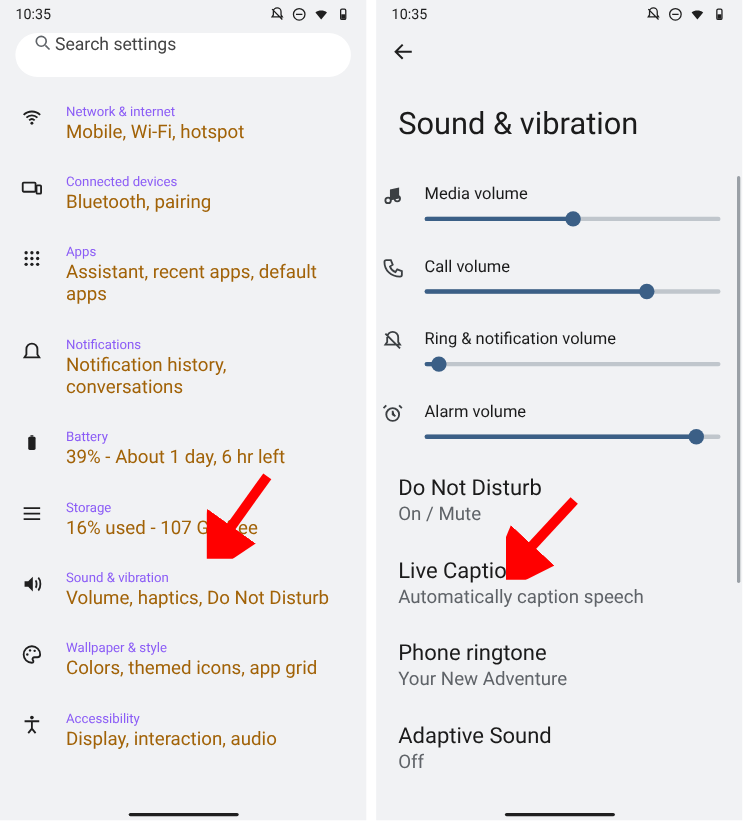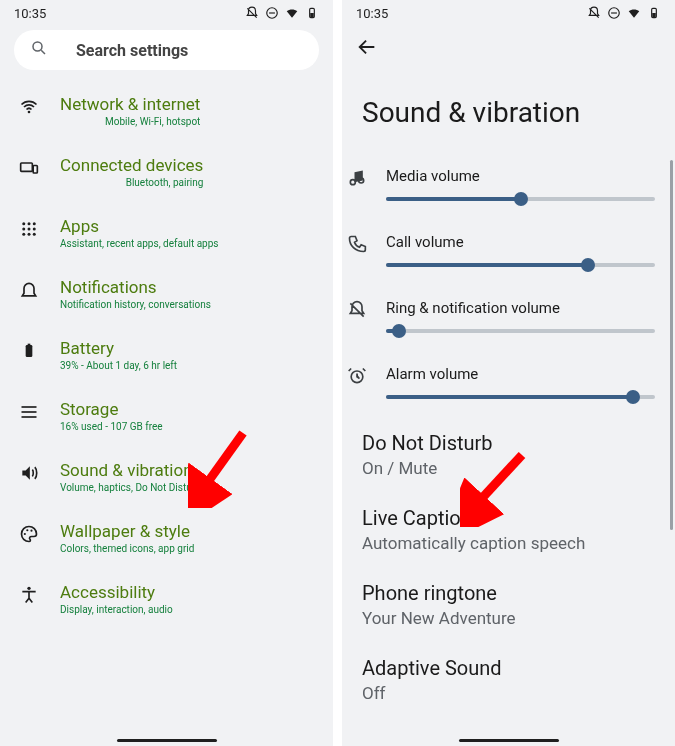--- a/index.html
+++ b/index.html
@@ -8,28 +8,28 @@
   .phone { position:relative; height:746px; background:#f1f2f4; overflow:hidden; }
   .phone.left  { width:333px; }
   .divider     { width:9px; background:#ffffff; }
   .phone.right { width:333px; }
   
   .statusbar { display:flex; align-items:center; justify-content:space-between; height:26px; padding:0 14px; font-size:13px; color:#1f1f1f; }
   .statusicons { display:flex; gap:6px; align-items:center; }
   .statusicons svg { width:14px; height:14px; }
   .si { width:14px; height:14px; display:inline-flex; align-items:center; justify-content:center; }
   
-  .searchpill { margin:4px 14px 10px 14px; background:#fff; border-radius:22px; height:40px; display:flex; align-items:center; padding:0 16px; gap:28px; color:#5f6368; overflow:hidden;font-weight:bold;}
+  .searchpill { margin:4px 14px 10px 14px; background:#fff; border-radius:22px; height:40px; display:flex; align-items:flex-start; padding:0 16px; gap:2px; color:#5f6368; overflow:hidden;}
   .searchpill .label { font-size:16px; color:#444;}
   
   .row { display:flex; align-items:flex-start; padding:14px 18px; gap:20px; }
   .row .icon { width:22px; height:22px; flex:0 0 22px; display:flex; align-items:center; justify-content:center; color:#1f1f1f; margin-top:2px;}
   .row .txt { display:flex; flex-direction:column; gap:2px; }
-  .row .title { font-size:17px; color:#4d7c0f; }
-  .row .sub   { font-size:10px; color:#15803d;text-align:right; }
+  .row .title { font-size:12px; color:#8b5cf6; }
+  .row .sub   { font-size:17px; color:#a16207; }
   
   .backbtn { padding:10px 14px 0 14px; }
   .rtitle { font-size:28px; color:#1b1b1b; padding:34px 20px 28px 20px; }
   .sliderrow { display:flex; align-items:flex-start; gap:18px; padding:10px 20px 22px 4px; }
   .sliderrow .icon { width:22px; flex:0 0 22px; display:flex; align-items:center; justify-content:center; color:#3c4043; margin-top:1px;}
   .slidercol { flex:1; display:flex; flex-direction:column; gap:12px; }
   .slidercol .lbl { font-size:15px; color:#1b1b1b; }
   .track { position:relative; height:4px; background:#c0c6cc; border-radius:2px; width:100%; }
   .track .fill { position:absolute; left:0; top:0; bottom:0; background:#3b5f86; border-radius:2px; }
   .track .thumb { position:absolute; top:50%; width:14px; height:14px; background:#3b5f86; border-radius:50%; transform:translate(-50%,-50%); }

